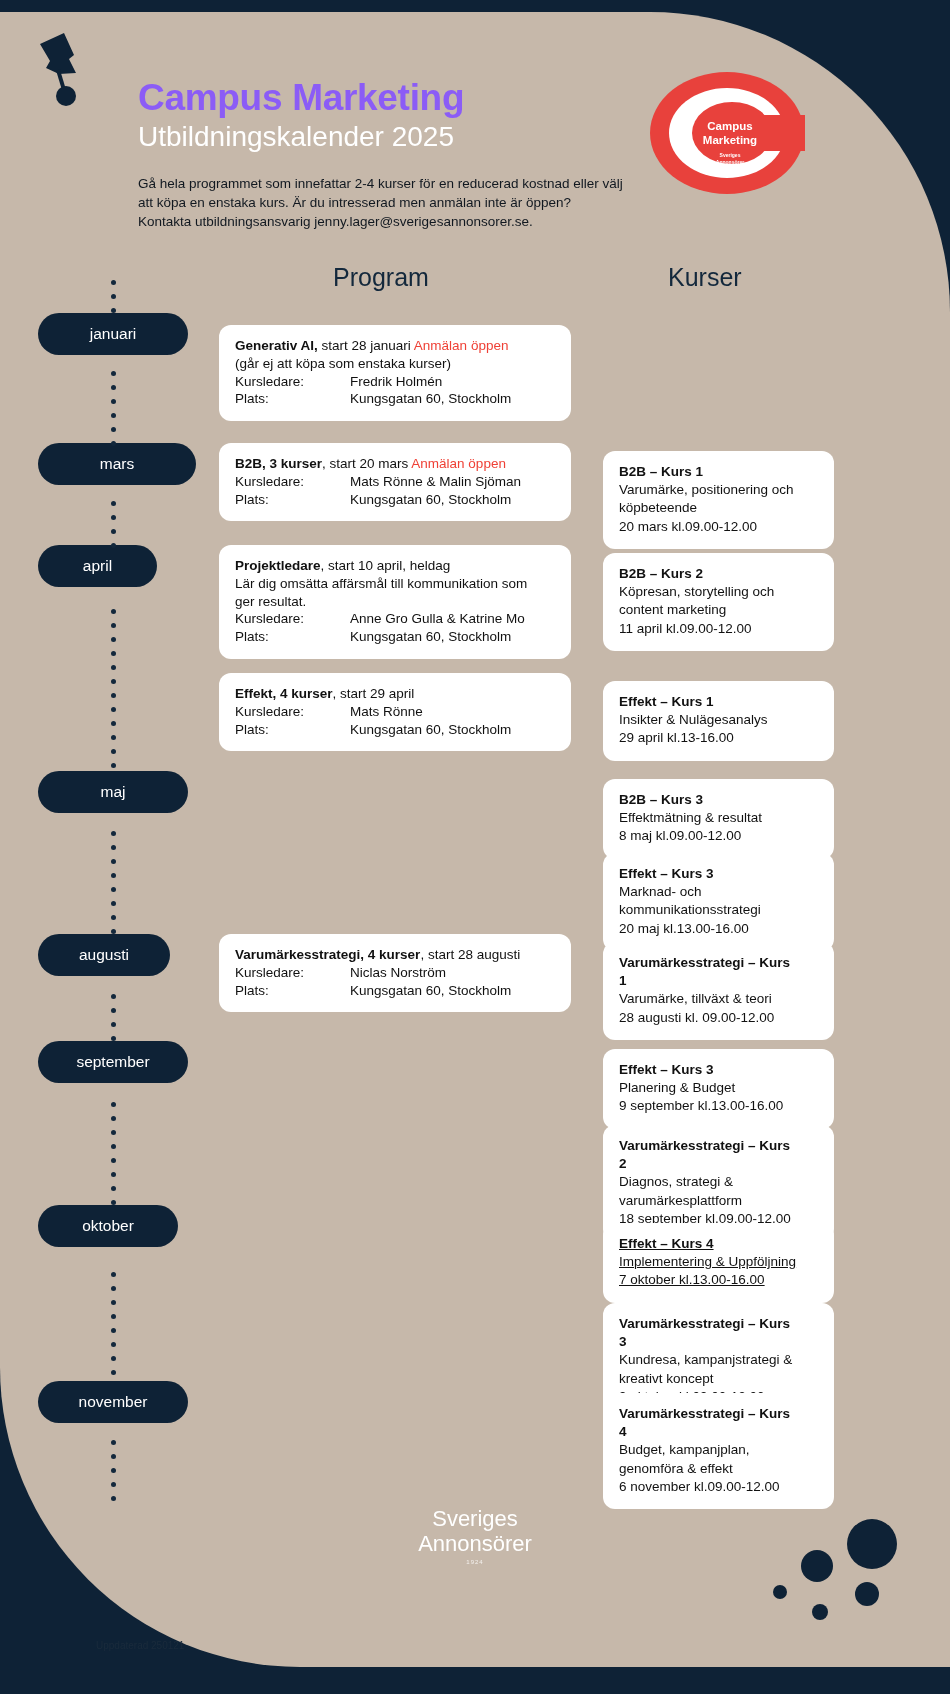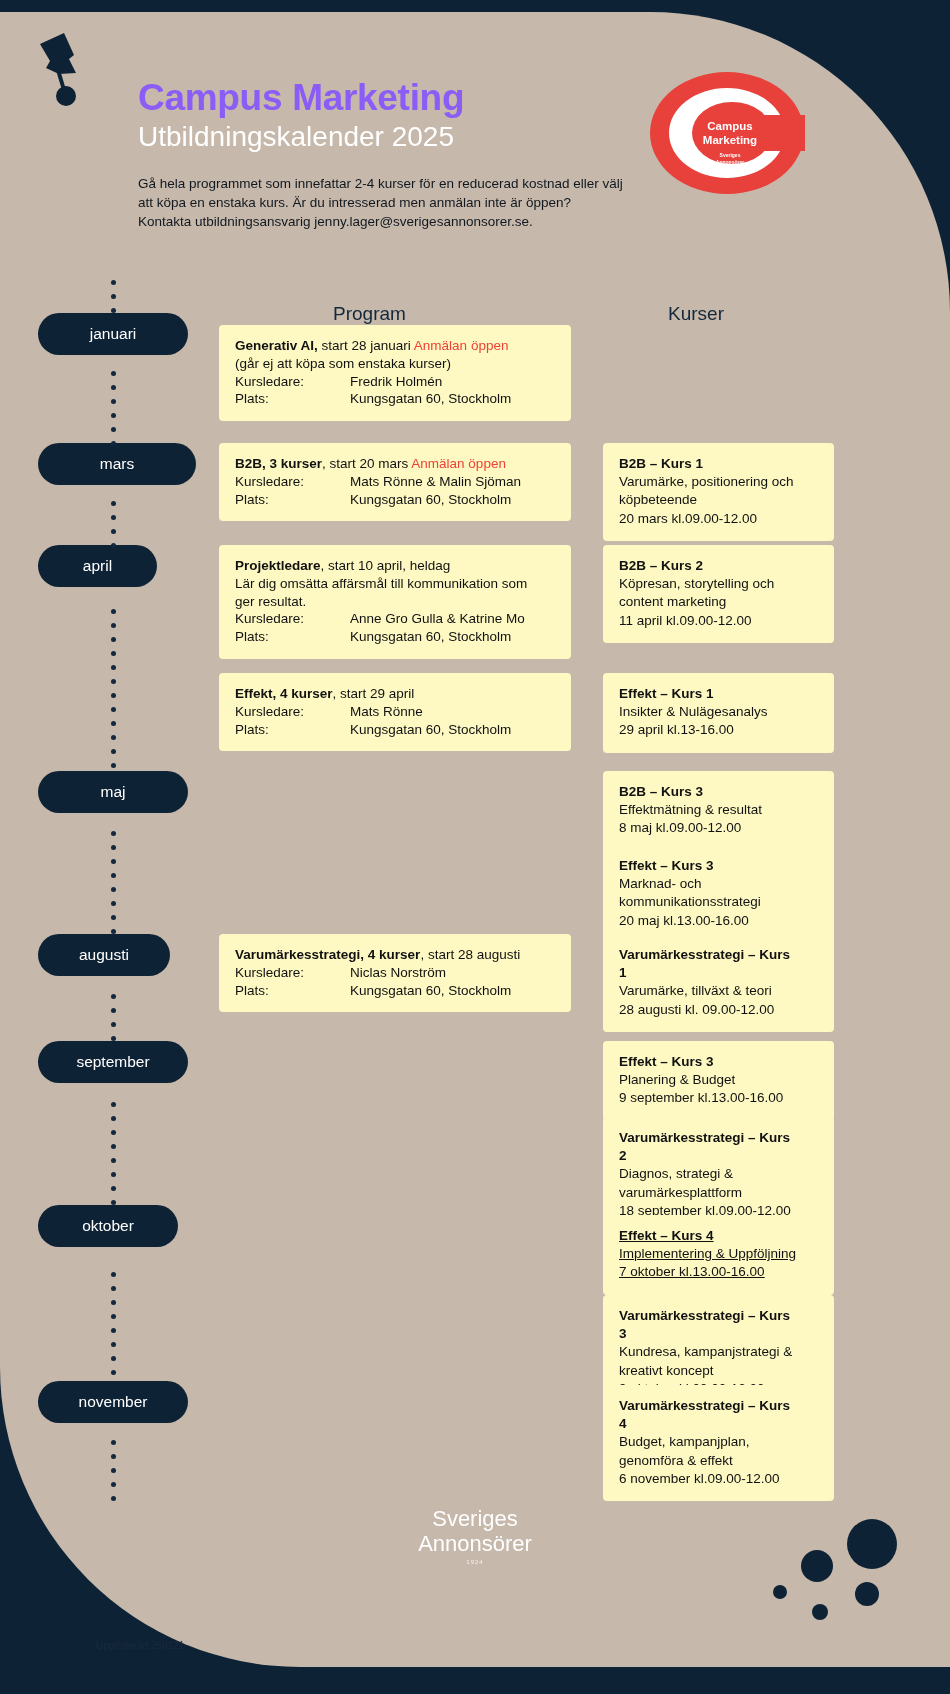--- a/index.html
+++ b/index.html
@@ -45,21 +45,21 @@
     max-width:490px;
   }
 
   
   .logo{
     position:absolute;right:145px;top:72px;width:155px;height:122px;
   }
 
   
   .col-head{
-    position:absolute;font-size:19px;color:#13283c;font-weight:normal;margin-top:40px;
+    position:absolute;font-size:25px;color:#13283c;font-weight:normal;
   }
   .col-head.program{left:333px;top:263px;}
   .col-head.kurser{left:668px;top:263px;}
 
   
   .timeline{position:absolute;left:38px;top:262px;width:150px;}
   .dots{
     width:6px;margin:0 auto;
     display:flex;flex-direction:column;align-items:center;gap:9px;
     padding:9px 0;
@@ -67,27 +67,27 @@
   .dots i{display:block;width:5px;height:5px;border-radius:50%;background:#13283c;}
   .month{
     background:#0e2236;color:#ffffff;border-radius:21px;
     height:42px;line-height:42px;text-align:center;
     font-size:15.5px;font-weight:normal;
   }
 
   
   .card{
     position:absolute;
-    background:#fef9c3;border-radius:4px;
+    background:#ffffff;border-radius:12px;
     padding:12px 34px 13px 16px;
     box-sizing:border-box;
     color:#111111;
   }
   .card.program{left:219px;width:352px;font-size:13.5px;line-height:1.32;}
-  .card.kurs{left:603px;width:231px;font-size:13.5px;line-height:1.35;}
+  .card.kurs{left:603px;width:231px;font-size:13.5px;line-height:1.35;margin-top:8px;}
   .card b{font-weight:bold;}
   .open{color:#ef4136;}
   .row{display:flex;}
   .row .lbl{width:115px;flex:0 0 115px;}
   .row .val{flex:1;}
 
   
   .foot-logo{
     position:absolute;left:0;right:0;bottom:128px;text-align:center;
     color:#ffffff;font-size:22px;line-height:1.12;font-weight:normal;

